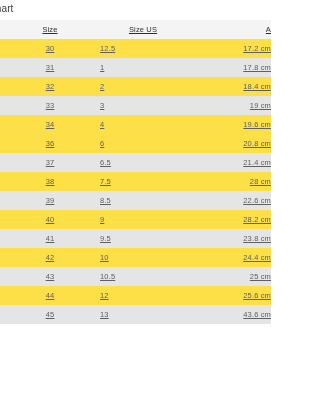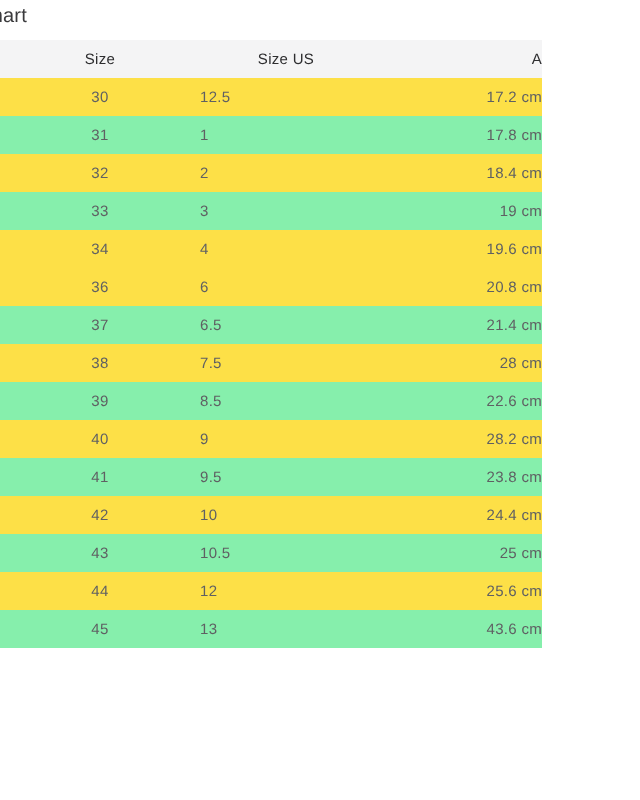--- a/index.html
+++ b/index.html
@@ -57,40 +57,41 @@
   .size-table th,
   .size-table td {
     padding: 0;
     margin: 0;
     font-size: 7.5px;
     line-height: 19px;
     font-weight: normal;
     vertical-align: middle;
     white-space: nowrap;
     letter-spacing: 0.15px;
+    text-decoration: underline;
   }
 
   
   .col-size    { width: 100px; text-align: center; }
   .col-sizeus  { width: 86px;  }
   .col-a       { width: 85px;  text-align: right; padding-right: 10px; }
 
   thead tr {
     background: #f4f4f5;
     height: 20px;
   }
   thead th {
     color: #2e2e30;
     font-size: 7.5px;
     line-height: 20px;
     letter-spacing: 0.2px;
   }
 
   tbody tr.row-odd  { background: #fde047; }
-  tbody tr.row-even { background: #86efac; }
+  tbody tr.row-even { background: #e5e5e5; }
 
   tbody td {
     color: #5f6063;
   }
   tbody td.col-size { color: #5f6063; }
 </style>
 </head>
 <body>
 
 <div class="page">

